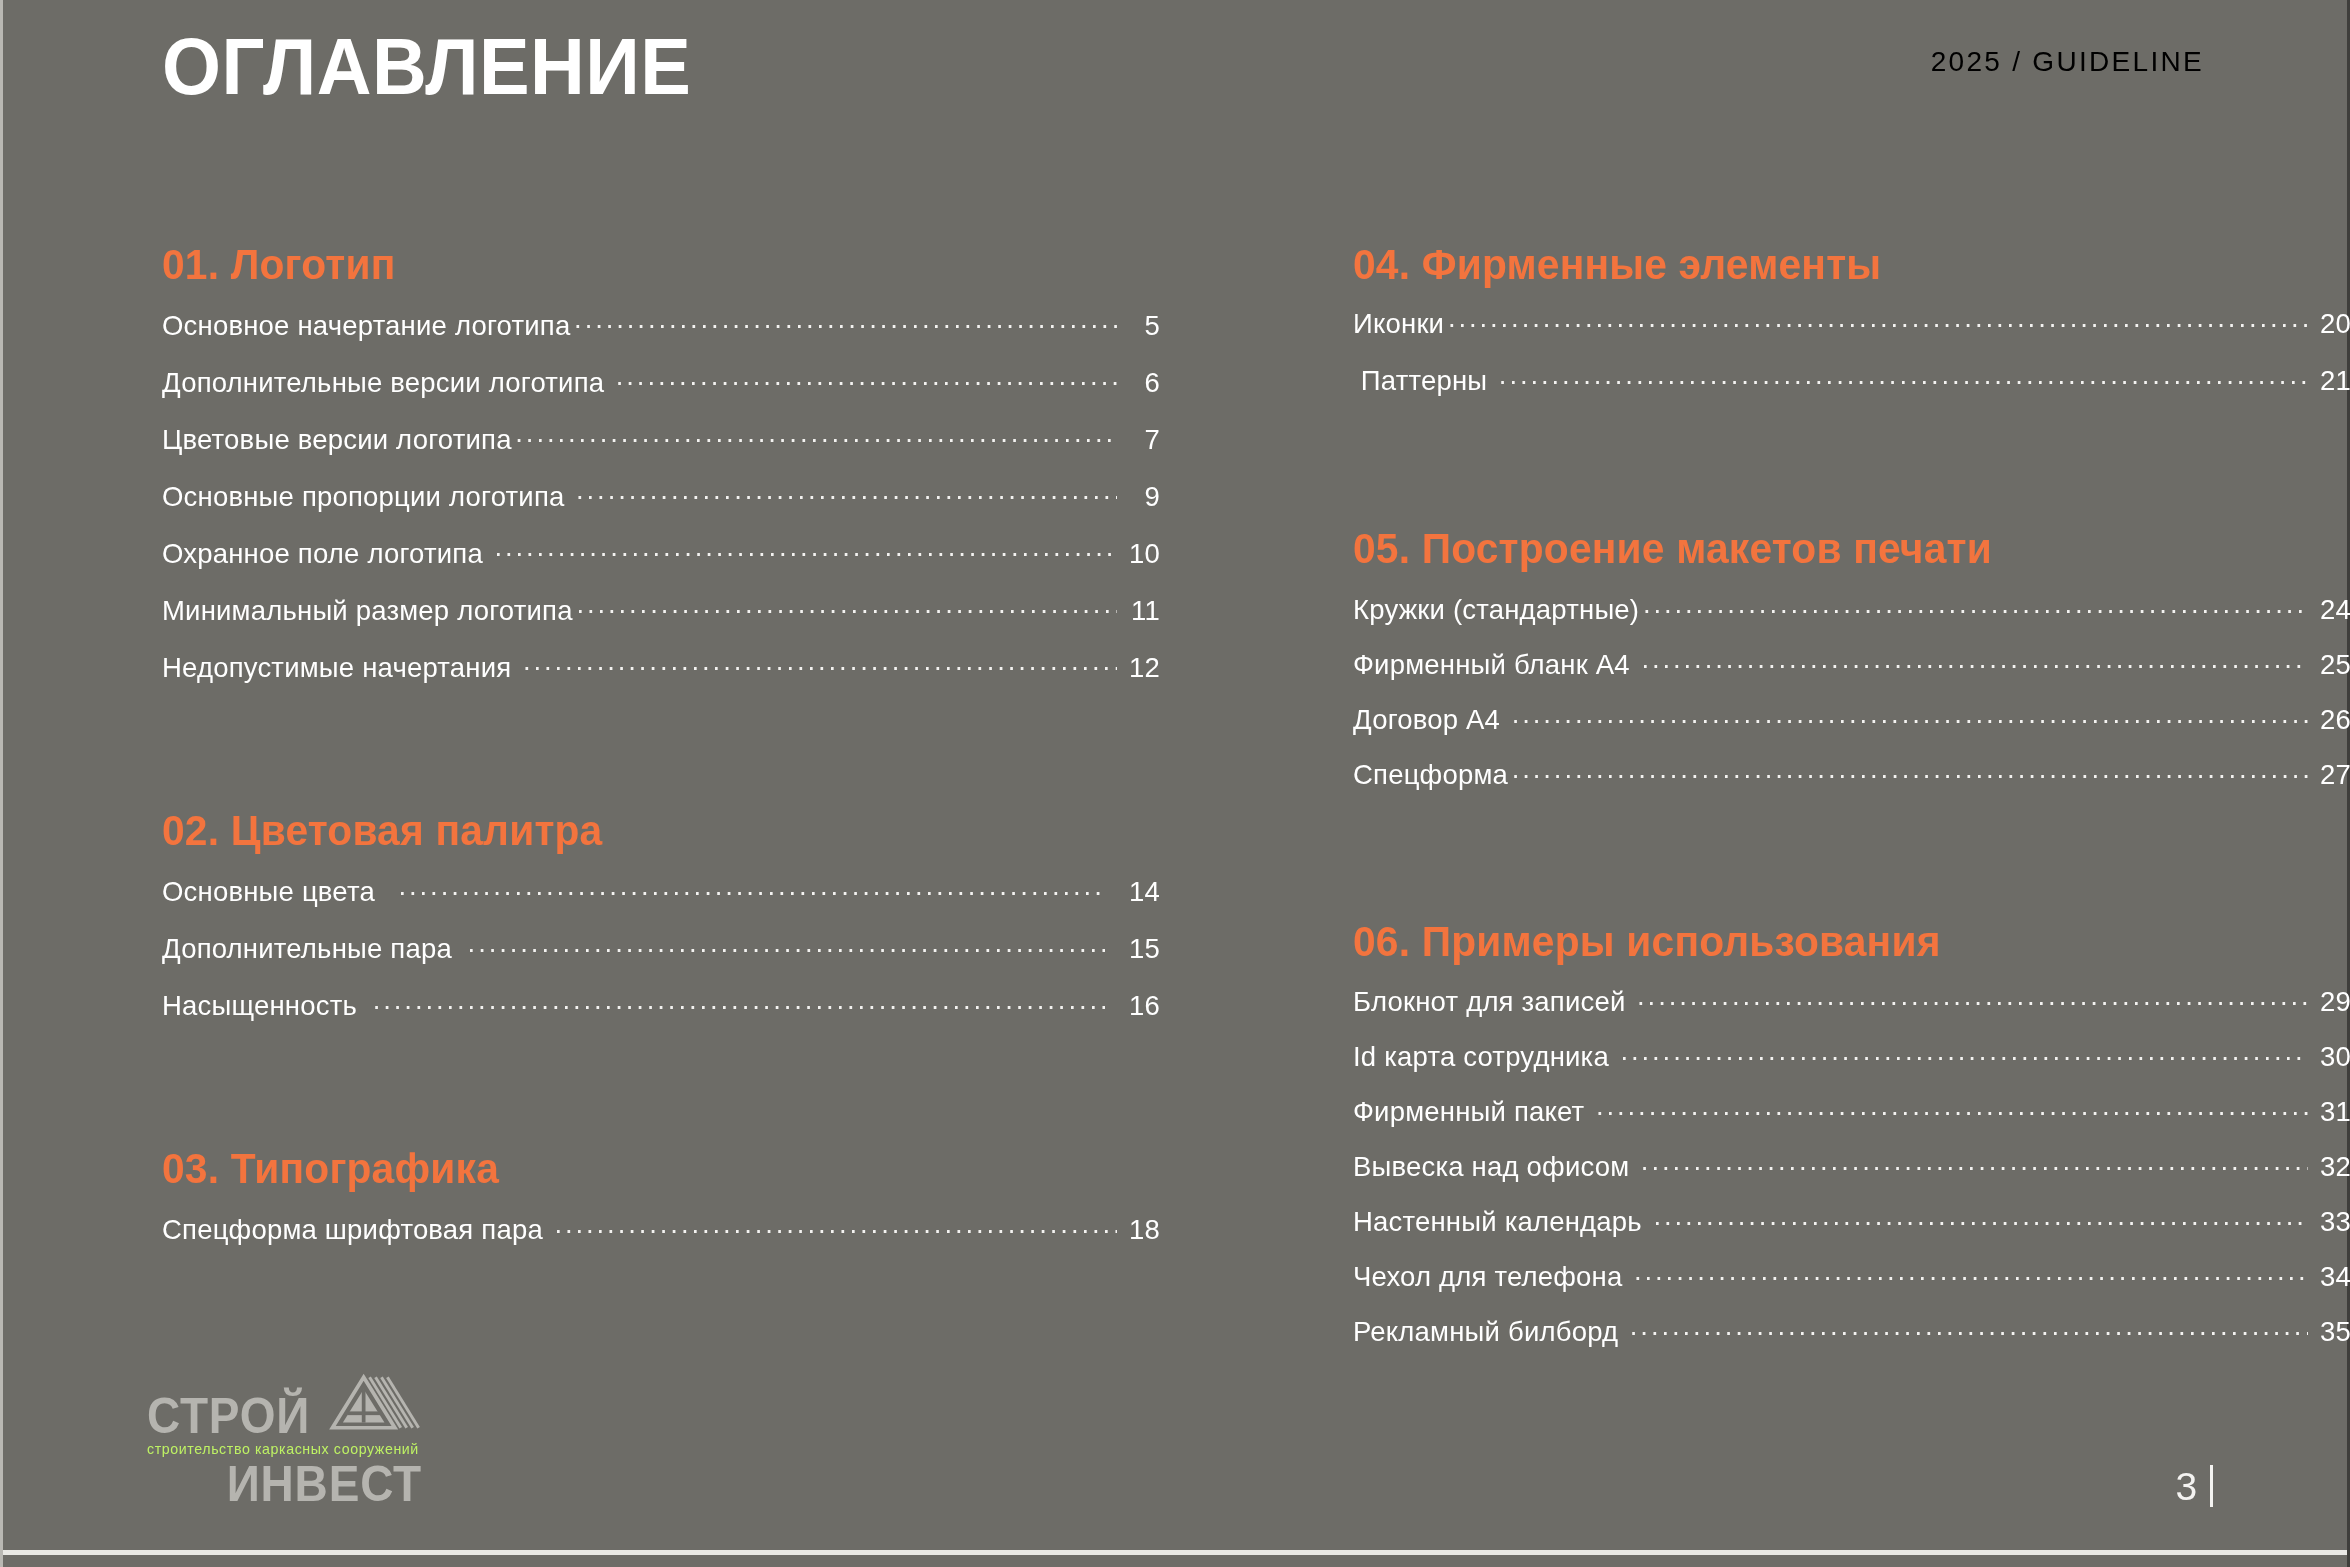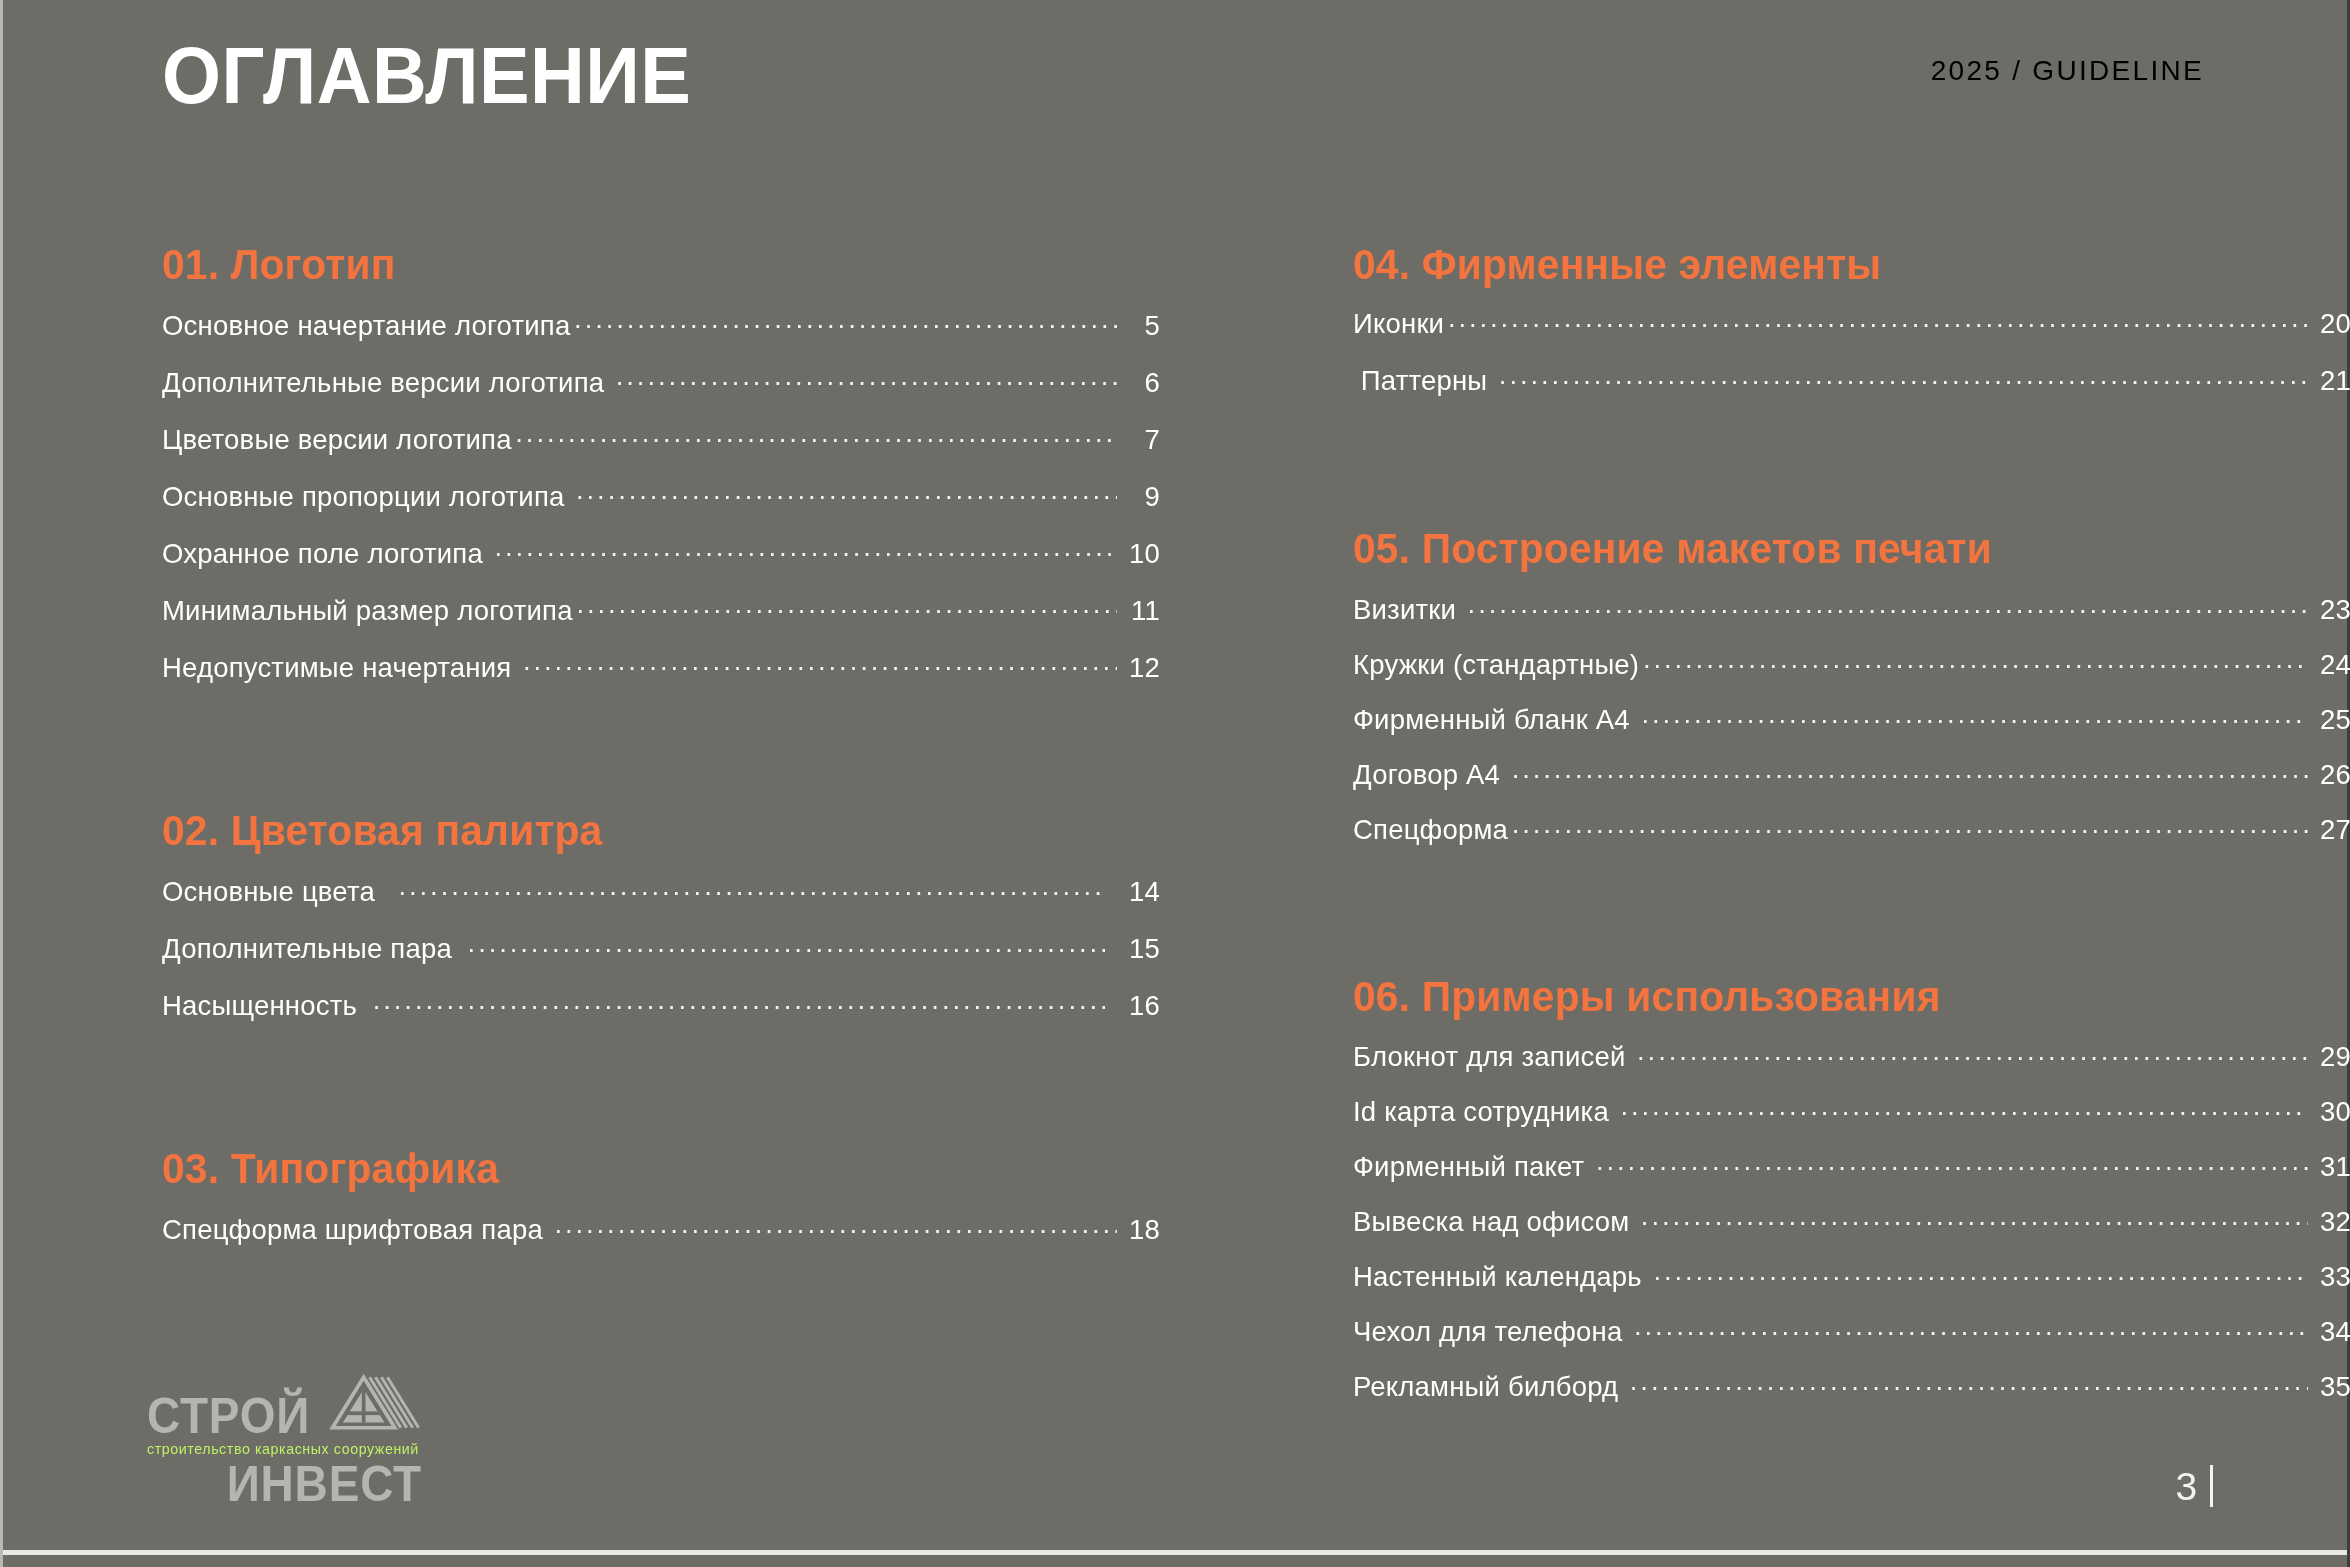--- a/index.html
+++ b/index.html
@@ -42,21 +42,21 @@
   .page {
     position: absolute;
     left: 0; top: 0;
     width: 2351px;
     height: 1568px;
   }
 
   
   .header {
     position: absolute;
-    left: 0; top: 16px;
+    left: 0; top: 7px;
     width: 100%;
     height: 138px;
     text-decoration: underline;
   }
 
   .page-title {
     position: absolute;
     left: 162px;
     top: 20px;
     font-size: 79px;
@@ -339,25 +339,20 @@
             <span class="leader"></span>
             <span class="entry-page">21</span>
           </div>
         </div>
       </div>
 
       <div class="section sec-05">
         <div class="section-heading">05. Построение макетов печати</div>
         <div class="entries">
           <div class="entry">
-            <span class="entry-label">Визитки </span>
-            <span class="leader"></span>
-            <span class="entry-page">23</span>
-          </div>
-          <div class="entry">
             <span class="entry-label">Кружки (стандартные)</span>
             <span class="leader"></span>
             <span class="entry-page">24</span>
           </div>
           <div class="entry">
             <span class="entry-label">Фирменный бланк А4 </span>
             <span class="leader"></span>
             <span class="entry-page">25</span>
           </div>
           <div class="entry">

